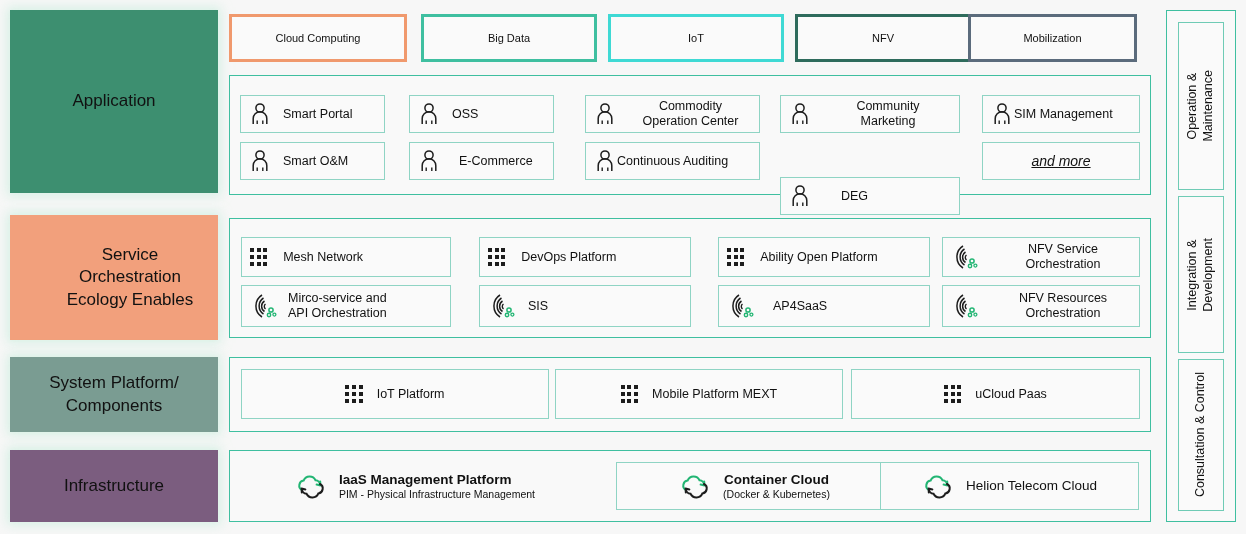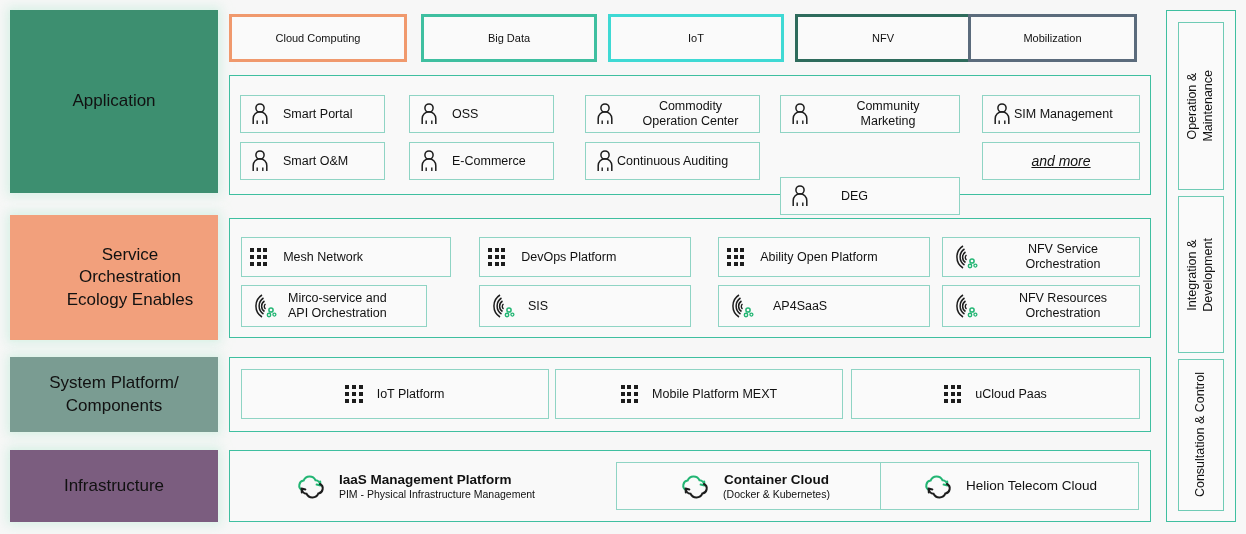--- a/index.html
+++ b/index.html
@@ -199,21 +199,21 @@
       <svg width="22" height="24" viewBox="0 0 22 24">
           <circle cx="11" cy="6" r="4.1" fill="none" stroke="#1d1d1d" stroke-width="1.5"></circle>
           <path d="M4.2 22 V16.5 A6.8 6.8 0 0 1 17.8 16.5 V22" fill="none" stroke="#1d1d1d" stroke-width="1.5"></path>
           <line x1="8.2" y1="18.5" x2="8.2" y2="22" stroke="#1d1d1d" stroke-width="1.4"></line>
           <line x1="13.8" y1="18.5" x2="13.8" y2="22" stroke="#1d1d1d" stroke-width="1.4"></line>
         </svg>
     </span>
     <span class="ctext" style="margin-left:12px;">Smart O&amp;M</span>
   </div>
 
-  <div class="cell tealbox-lt icon-left" style="left:409px; top:142px; width:145px; height:38px;">
+  <div class="cell tealbox-lt icon-left" style="left:409px; top:142px; width:145px; height:38px;gap:7px;">
     <span class="ico ico-person">
       <svg width="22" height="24" viewBox="0 0 22 24">
           <circle cx="11" cy="6" r="4.1" fill="none" stroke="#1d1d1d" stroke-width="1.5"></circle>
           <path d="M4.2 22 V16.5 A6.8 6.8 0 0 1 17.8 16.5 V22" fill="none" stroke="#1d1d1d" stroke-width="1.5"></path>
           <line x1="8.2" y1="18.5" x2="8.2" y2="22" stroke="#1d1d1d" stroke-width="1.4"></line>
           <line x1="13.8" y1="18.5" x2="13.8" y2="22" stroke="#1d1d1d" stroke-width="1.4"></line>
         </svg>
     </span>
     <span class="ctext" style="margin-left:12px;">E-Commerce</span>
   </div>
@@ -302,21 +302,21 @@
           <path d="M15.5 11 A3.2 3.2 0 0 0 15.5 16" fill="none" stroke="#1d1d1d" stroke-width="1.4"></path>
           <circle cx="21" cy="17" r="2.1" fill="none" stroke="#22b573" stroke-width="1.5"></circle>
           <circle cx="19" cy="22" r="1.7" fill="none" stroke="#22b573" stroke-width="1.4"></circle>
           <circle cx="24.4" cy="21.6" r="1.5" fill="none" stroke="#22b573" stroke-width="1.3"></circle>
         </svg>
     </span>
     <span class="ctext" style="margin-left:8px; white-space:pre-line; text-align:center; flex:1;">NFV Service
 Orchestration</span>
   </div>
 
-  <div class="cell tealbox-lt icon-left" style="left:241px; top:285px; width:186px; height:42px;">
+  <div class="cell tealbox-lt icon-left" style="left:241px; top:285px; width:210px; height:42px;">
     <span class="ico ico-arcs">
       <svg width="28" height="26" viewBox="0 0 28 26">
           <path d="M12 2 A13 13 0 0 0 12 24" fill="none" stroke="#1d1d1d" stroke-width="1.5"></path>
           <path d="M13.5 5 A9.5 9.5 0 0 0 13.5 21" fill="none" stroke="#1d1d1d" stroke-width="1.5"></path>
           <path d="M14.5 8 A6.2 6.2 0 0 0 14.5 18.5" fill="none" stroke="#1d1d1d" stroke-width="1.5"></path>
           <path d="M15.5 11 A3.2 3.2 0 0 0 15.5 16" fill="none" stroke="#1d1d1d" stroke-width="1.4"></path>
           <circle cx="21" cy="17" r="2.1" fill="none" stroke="#22b573" stroke-width="1.5"></circle>
           <circle cx="19" cy="22" r="1.7" fill="none" stroke="#22b573" stroke-width="1.4"></circle>
           <circle cx="24.4" cy="21.6" r="1.5" fill="none" stroke="#22b573" stroke-width="1.3"></circle>
         </svg>

